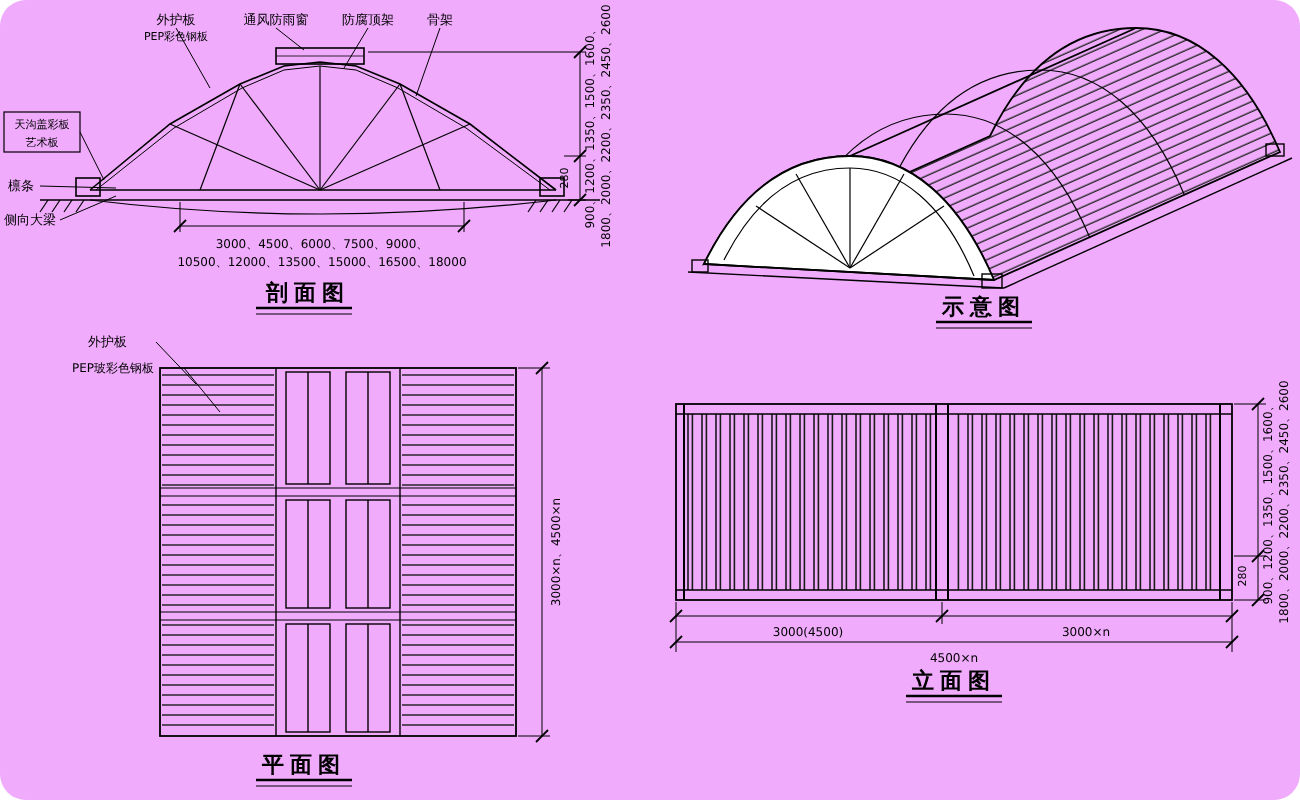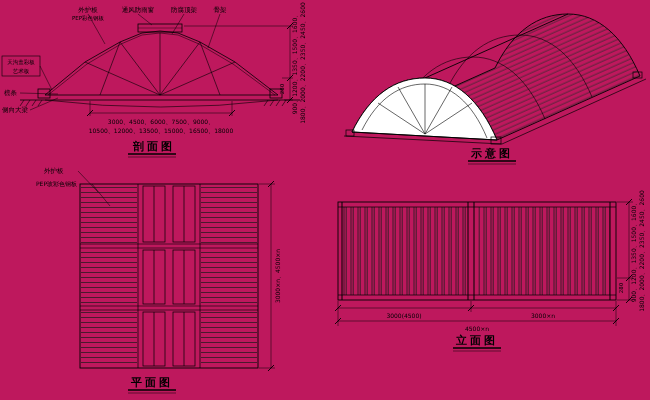--- a/index.html
+++ b/index.html
@@ -1,16 +1,16 @@
 <!DOCTYPE html>
 <html><head>
 <meta charset="utf-8">
 <style>
   html,body{margin:0;padding:0;background:#fff;}
-  .canvas{position:relative;width:650px;height:400px;background:#be185d;overflow:hidden;}
+  .canvas{position:relative;width:650px;height:400px;background:#f0abfc;overflow:hidden;border-radius:13px;}
   svg{display:block;}
   svg text{font-family:"DejaVu Sans",sans-serif;fill:#000;stroke:none;}
   .title{font-weight:bold;font-size:11px;letter-spacing:3px;}
   .lbl{font-size:6.5px;}
   .lbl-sm{font-size:5.5px;}
   .dim{font-size:6px;}
   .dim-sm{font-size:5.5px;}
 </style>
 </head>
 <body>

